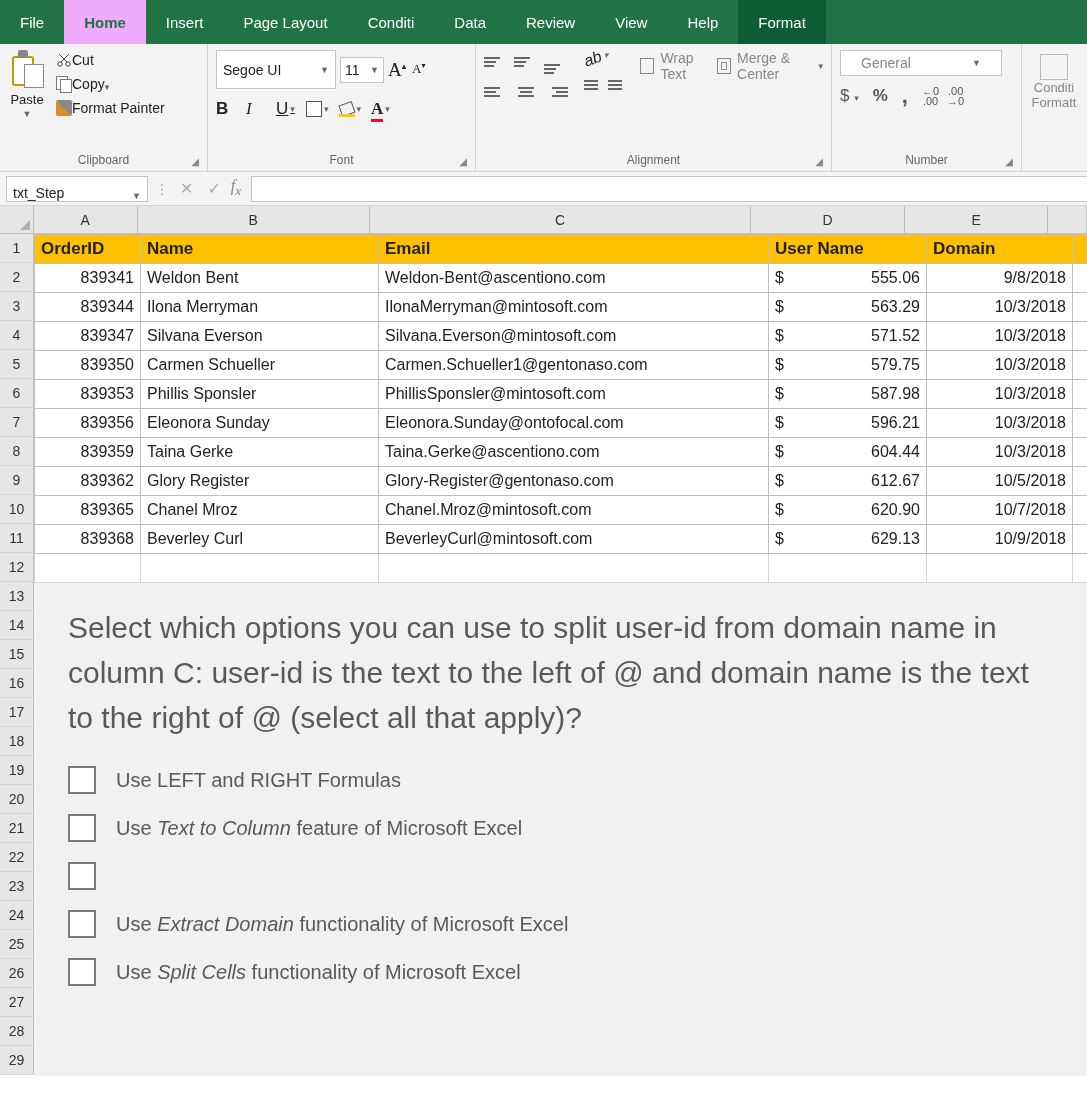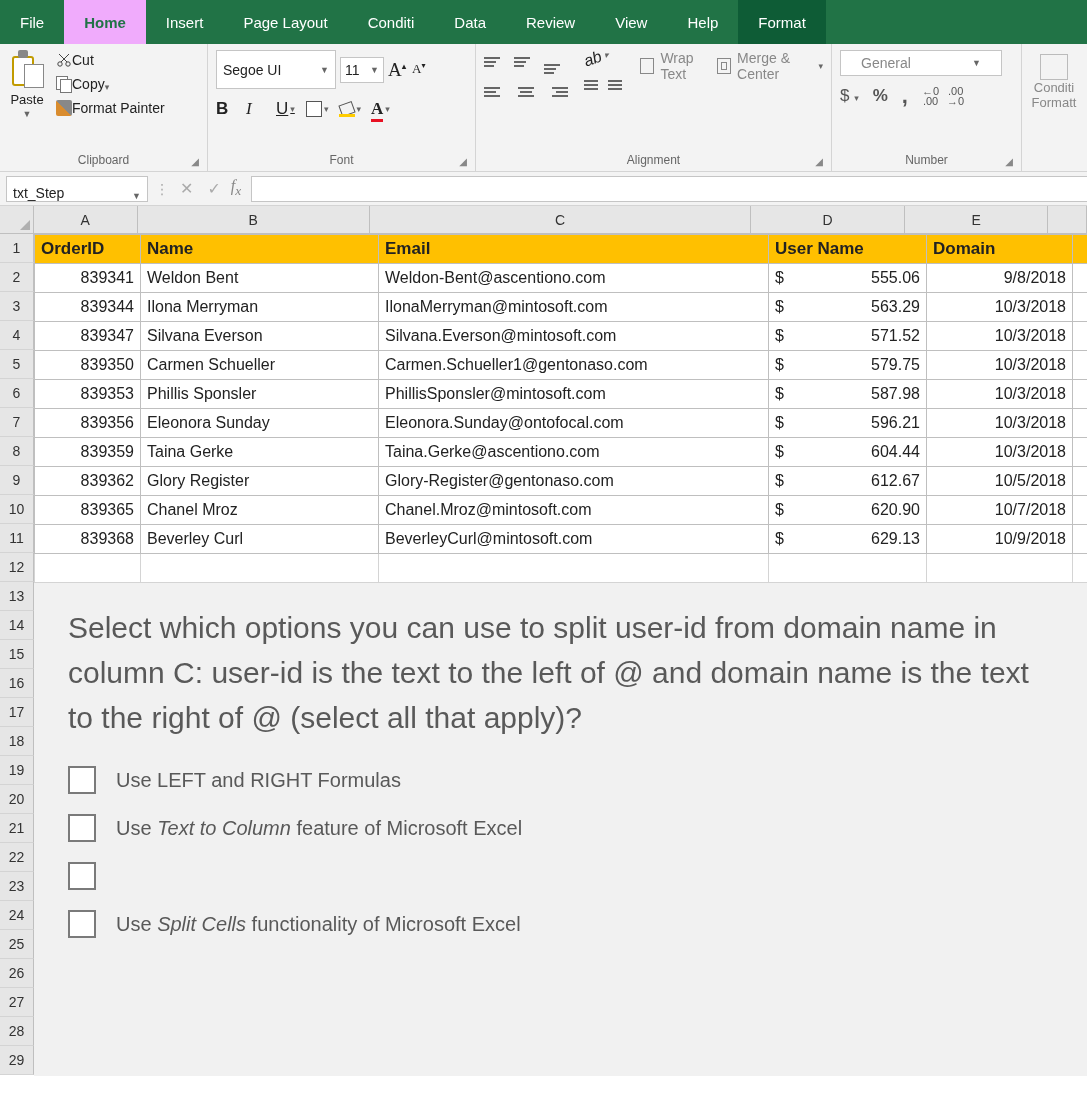--- a/index.html
+++ b/index.html
@@ -621,18 +621,22 @@
           </div>
           <div class="opt">
             <div class="chk"></div>
             <div class="opt-label">Use <em>Text to Column</em> feature of Microsoft Excel</div>
           </div>
           <div class="opt">
             <div class="chk"></div>
           </div>
           <div class="opt">
             <div class="chk"></div>
+            <div class="opt-label">Use <em>Extract Domain</em> functionality of Microsoft Excel</div>
+          </div>
+          <div class="opt">
+            <div class="chk"></div>
             <div class="opt-label">Use <em>Split Cells</em> functionality of Microsoft Excel</div>
           </div>
         </div>
     </div>
   </div>
 </div>
 
 </body></html>

